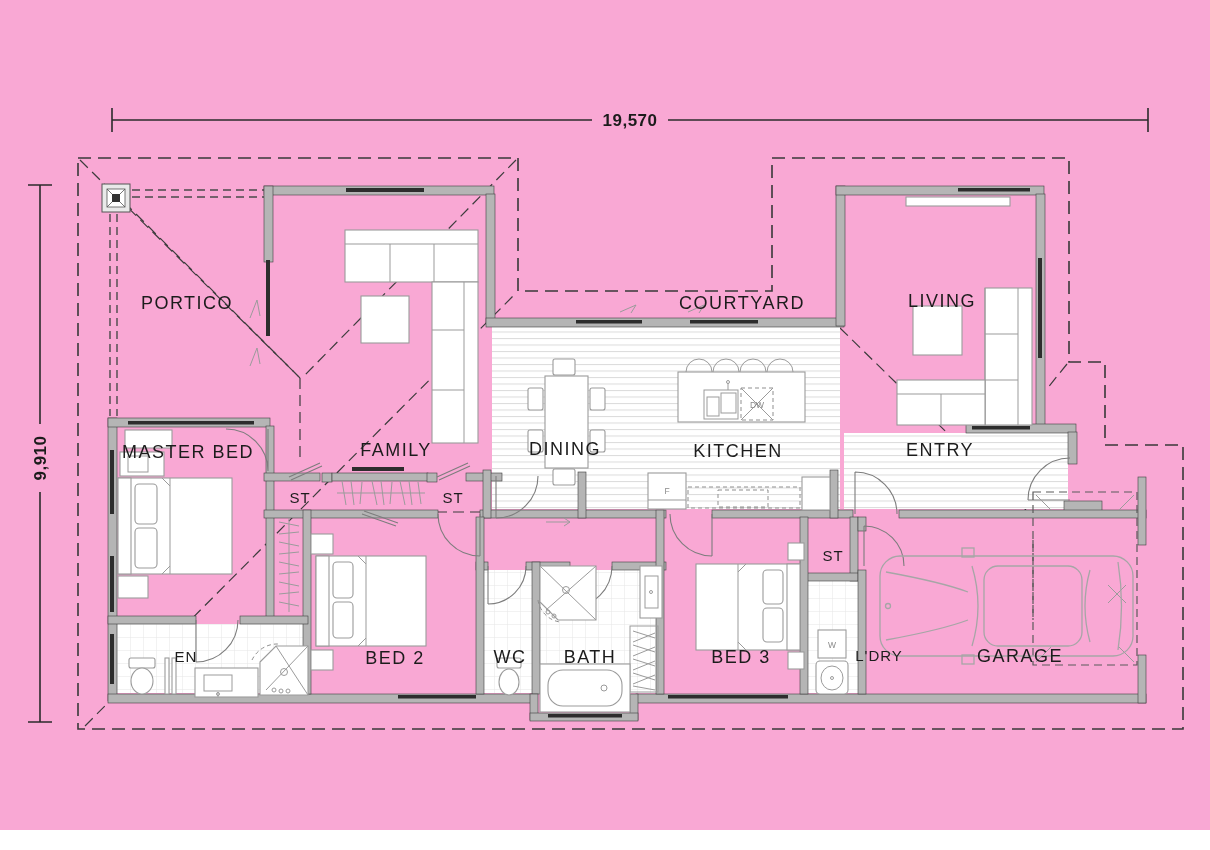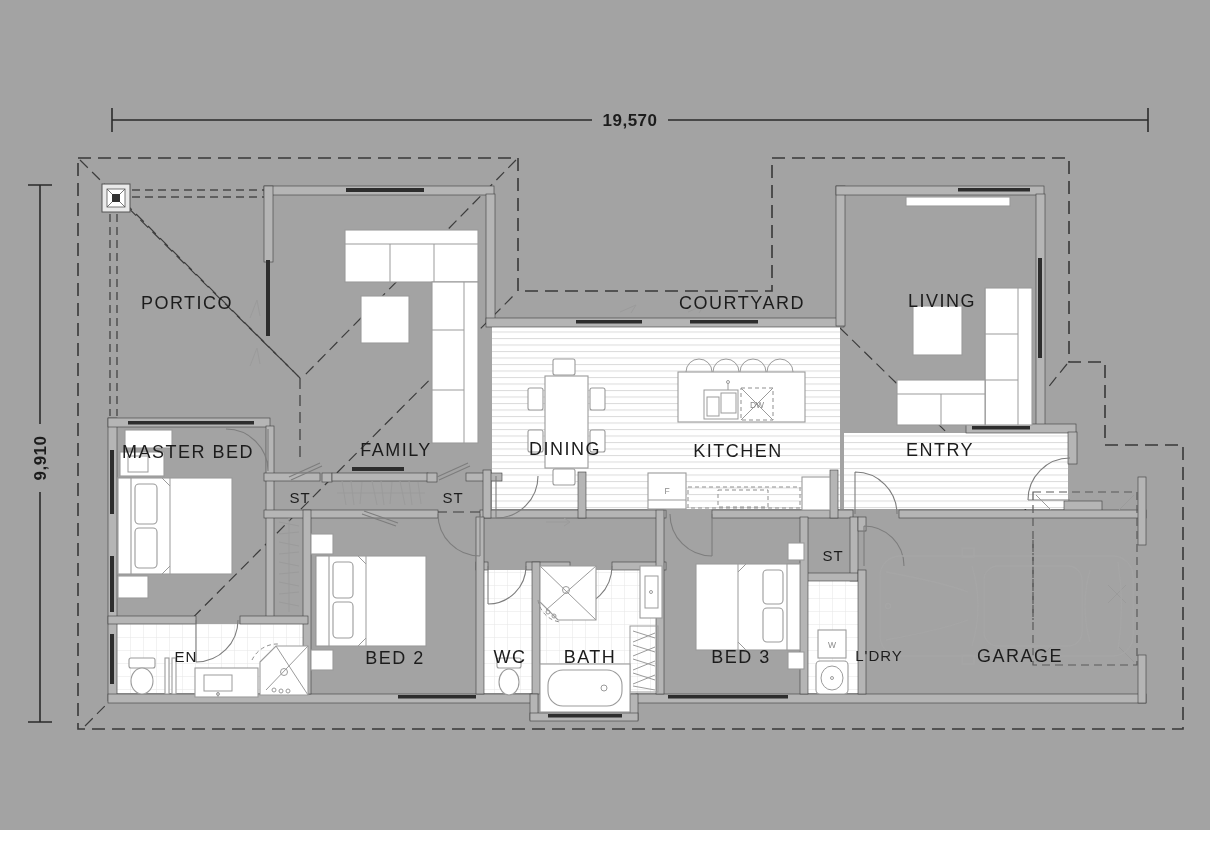--- a/index.html
+++ b/index.html
@@ -1,16 +1,16 @@
 <!DOCTYPE html>
 <html><head>
 <meta charset="utf-8">
 <style>
   html,body{margin:0;padding:0;background:#ffffff;}
-  .page{width:1210px;height:830px;position:relative;background:#a3a3a3;overflow:hidden;}
+  .page{width:1210px;height:830px;position:relative;background:#f9a8d4;overflow:hidden;}
   svg{display:block;}
   text{font-family:"Liberation Sans","DejaVu Sans",sans-serif;fill:#1c1c1c;}
   .lbl{font-size:18px;letter-spacing:1.5px;}
   .lbl-sm{font-size:15px;letter-spacing:1px;}
   .tiny{font-size:8.5px;fill:#8a8a8a;letter-spacing:0;}
   .dim{font-size:17px;font-weight:bold;letter-spacing:0.5px;}
   .wall{fill:#b5b5b5;stroke:#3f3f3f;stroke-width:0.6;}
   .win{fill:#2d2d2d;stroke:none;}
   .roof{fill:none;stroke:#383838;stroke-width:1.6;stroke-dasharray:13 7;}
   .hip{fill:none;stroke:#3c3c3c;stroke-width:1.2;stroke-dasharray:11 6;}

